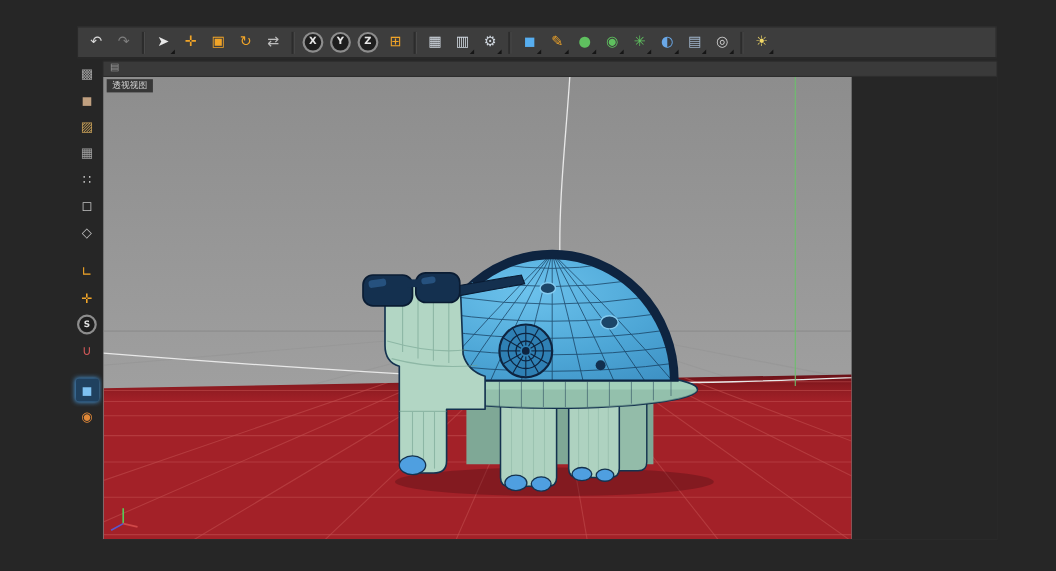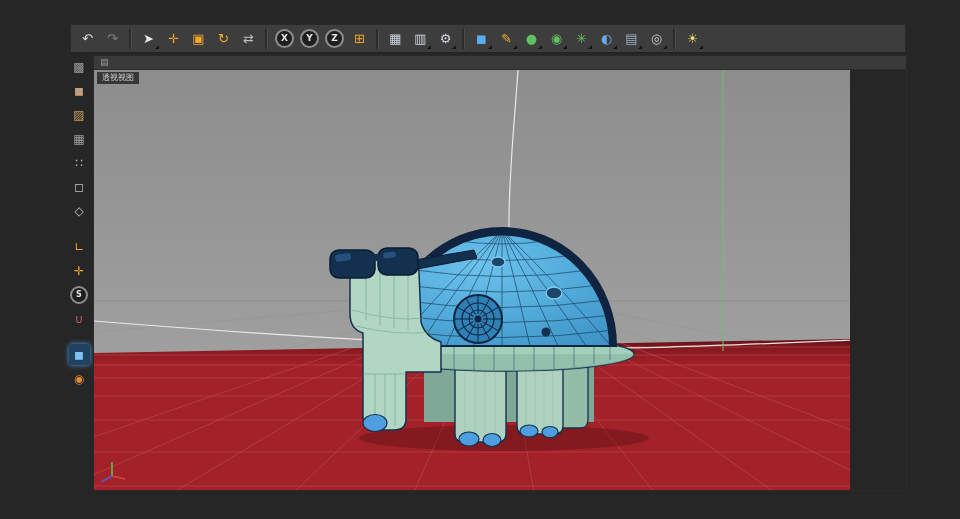--- a/index.html
+++ b/index.html
@@ -32,21 +32,21 @@
 
   
   .viewport{position:absolute;left:94px;top:56px;width:812px;height:434px;outline:1px solid #2a2a2a;}
   .vp-menubar{position:absolute;left:0;top:0;right:0;height:14px;background:#3a3a3a;
     border-bottom:1px solid #2d2d2d;display:flex;align-items:center;gap:12px;padding:0 6px;box-sizing:border-box;}
   .vp-menu-icon{color:#9a9a9a;font-size:9px;line-height:1;}
   .vp-menu-items{display:flex;gap:13px;}
   .vp-menu-item{color:#b5b5b5;font-size:9px;line-height:1;white-space:nowrap;}
   .vp-controls{margin-left:auto;display:flex;gap:8px;}
   .vp-ctl{color:#a8a8a8;font-size:9px;line-height:1;}
-  .vp-canvas{position:absolute;left:0;top:14px;width:756px;height:420px;overflow:hidden;background:#9a9a9a;}
+  .vp-canvas{position:absolute;left:0;top:14px;width:680px;height:420px;overflow:hidden;background:#9a9a9a;}
   .vp-tab{position:absolute;top:2px;left:3px;z-index:5;background:rgba(45,45,45,0.9);
     color:#cfcfcf;font-size:8px;padding:1px 5px;line-height:1.3;}
   .vp-svg{display:block;}
 </style>
 </head>
 <body>
 
 <div class="stage">
 
   <div class="top-toolbar">

